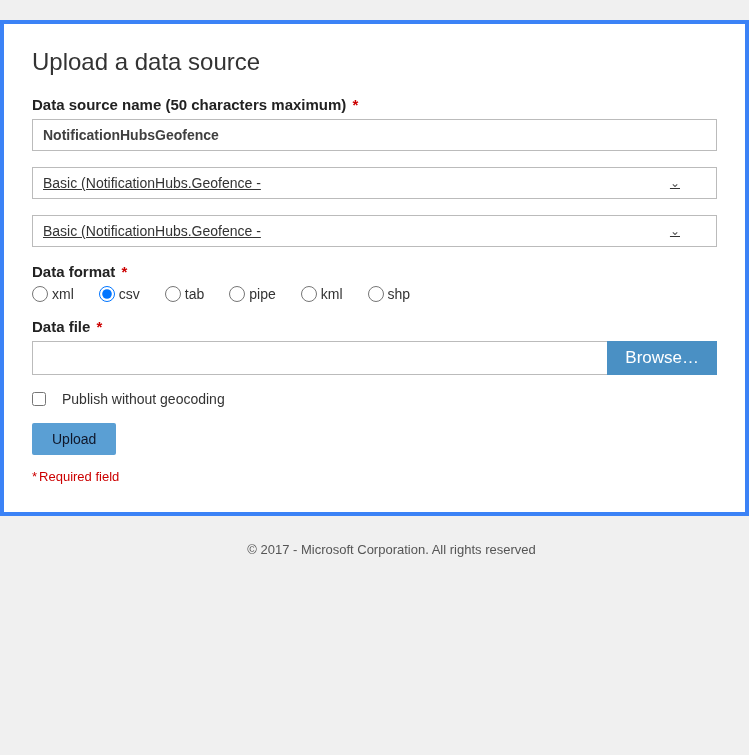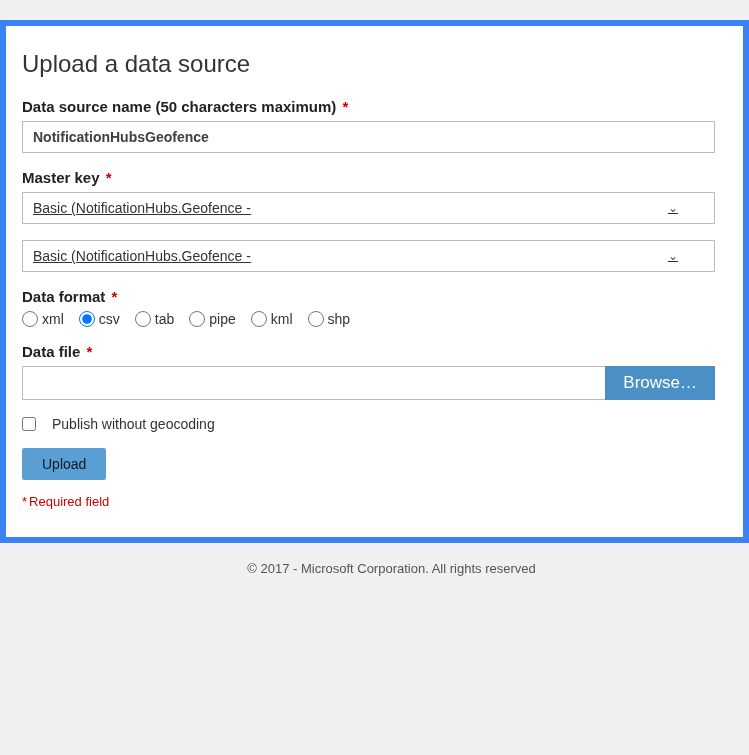--- a/index.html
+++ b/index.html
@@ -21,23 +21,23 @@
 
     .page-wrapper {
       width: 749px;
       display: flex;
       flex-direction: column;
       gap: 0;
     }
 
     .form-card {
       background: #fff;
-      border: 6px solid #3b82f6;
-      padding: 24px 28px 28px 16px;
-      margin-bottom: 0;
+      border: 4px solid #3b82f6;
+      padding: 24px 28px 28px 28px;
+      margin-bottom: 8px;
     }
 
     .page-title {
       font-size: 24px;
       font-weight: 400;
       color: #333;
       margin-bottom: 20px;
     }
 
     .field-group {
@@ -89,21 +89,21 @@
     }
 
     .select-display .chevron {
       font-size: 12px;
       color: #555;
     }
 
     .radio-group {
       display: flex;
       align-items: center;
-      gap: 15px;
+      gap: 25px;
       flex-wrap: wrap;
       margin-top: 6px;
     }
 
     .radio-item {
       display: flex;
       align-items: center;
       gap: 4px;
       cursor: pointer;
     }
@@ -208,23 +208,20 @@
     
     <div class="field-group">
       <label class="field-label">
         <span>Data source name (50 characters maximum)</span><span class="required-star"> *</span>
       </label>
       <input type="text" class="text-input" value="NotificationHubsGeofence" style="">
     </div>
 
     
     <div class="field-group">
-      <label class="field-label">
-        <span>Master key</span><span class="required-star"> *</span>
-      </label>
       <div class="select-wrapper">
         <div class="select-display">
           <span>Basic (NotificationHubs.Geofence -</span>
           <span class="chevron">⌄</span>
         </div>
       </div>
     </div>
 
     
     <div class="field-group">

